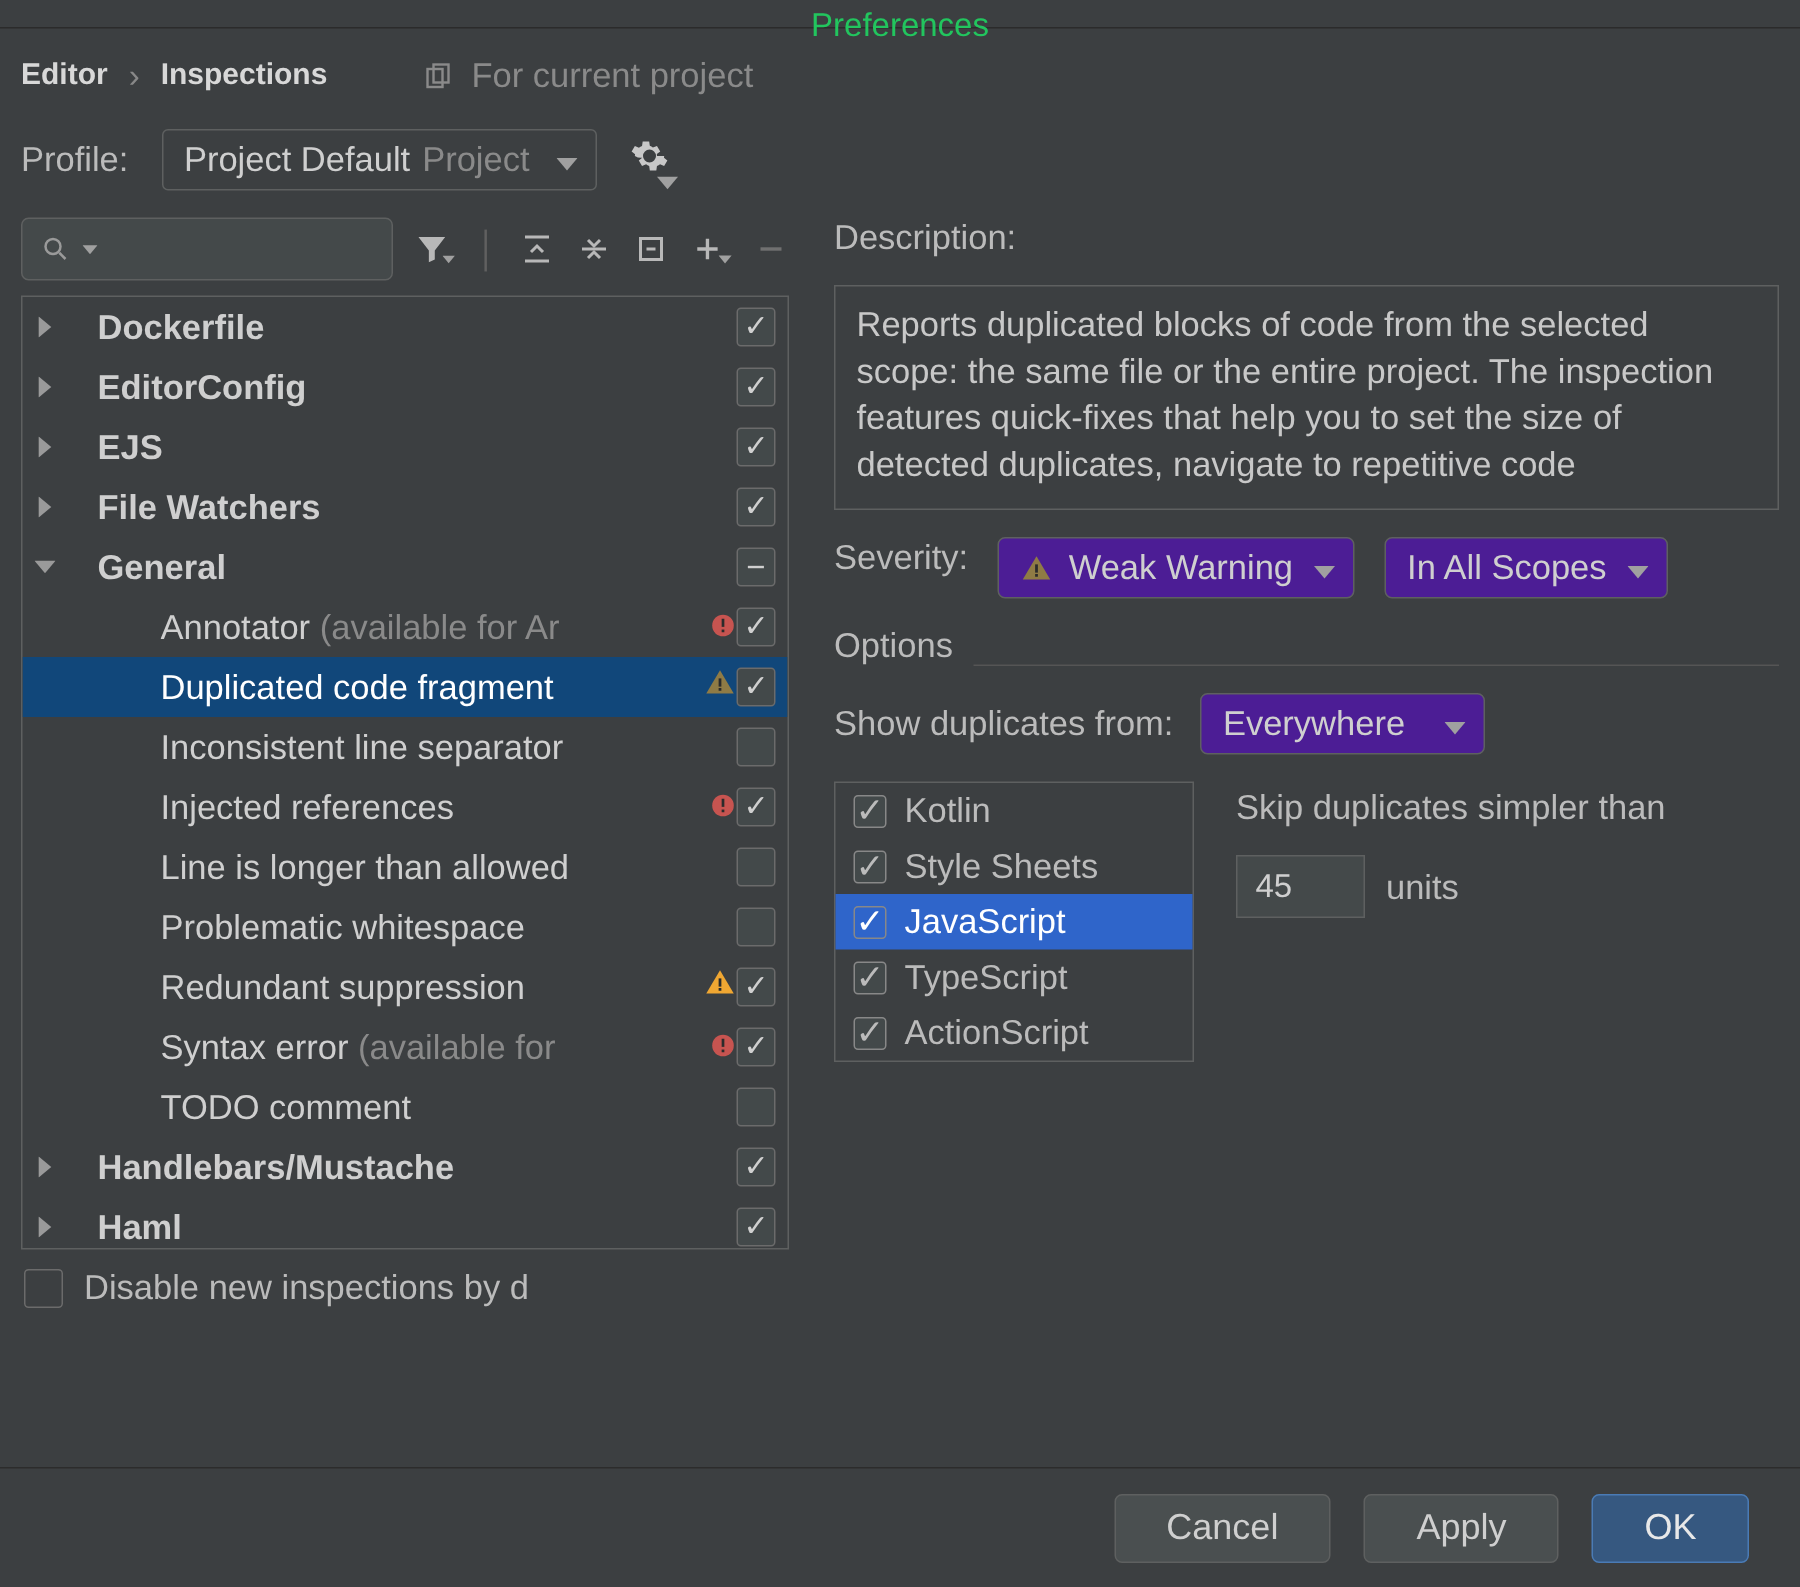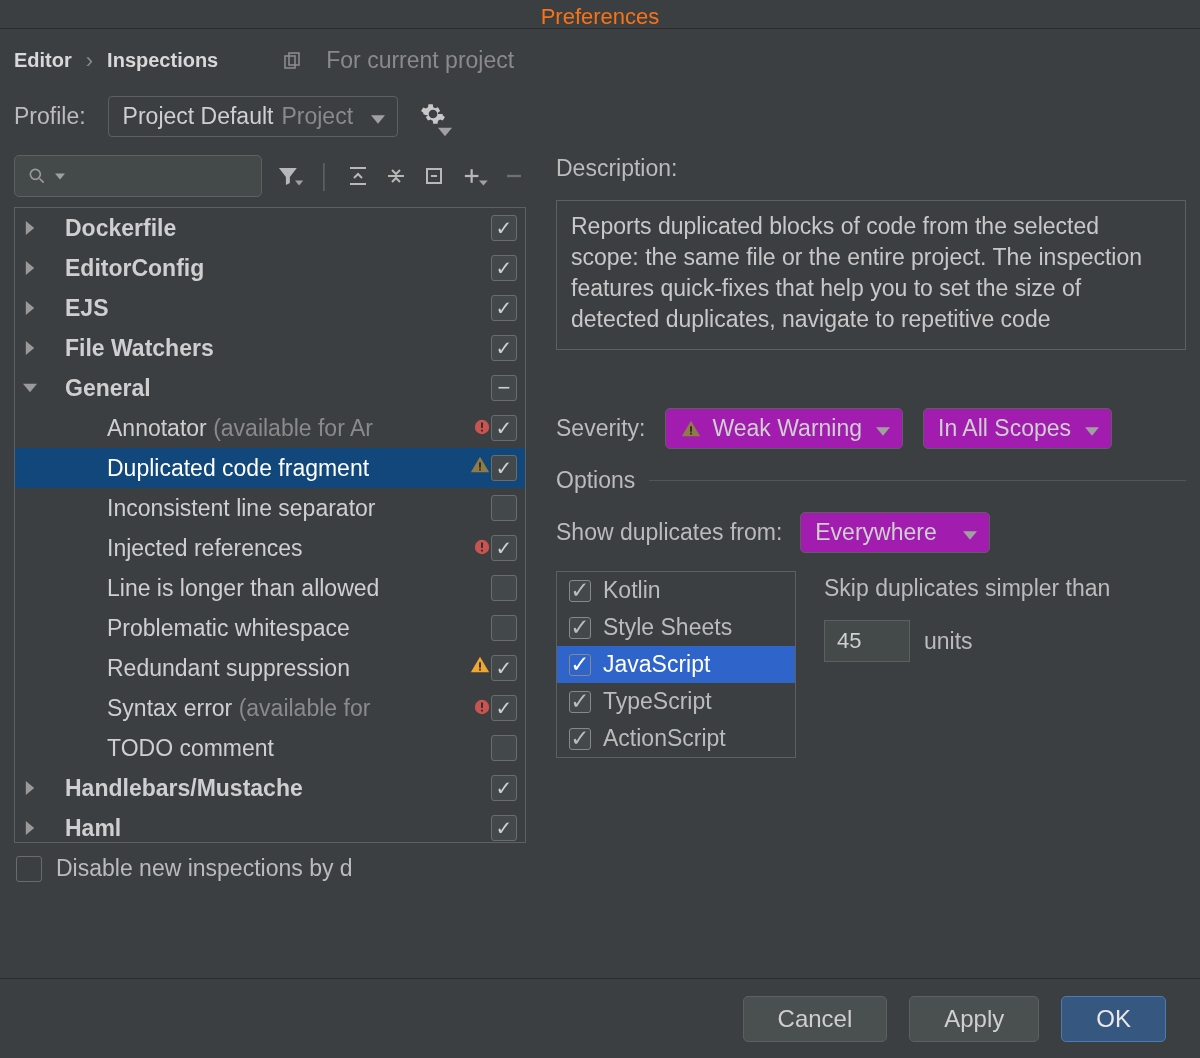--- a/index.html
+++ b/index.html
@@ -6,36 +6,36 @@
   body {
     font-family: -apple-system, BlinkMacSystemFont, "Segoe UI", sans-serif;
     background: #3c3f41;
     color: #bbbbbb;
     width: 1200px;
     height: 1058px;
     overflow: hidden;
     font-size: 23px;
   }
   .title-bar {
-    height: 29px;
+    height: 19px;
     text-align: center;
-    color: #f97316;
+    color: #22c55e;
     font-size: 22px;
     line-height: 34px;
     border-bottom: 1px solid #2b2b2b;
   }
   .breadcrumb-row {
     display: flex;
     align-items: center;
     padding: 18px 14px 8px 14px;
     gap: 14px;
   }
   .bc-item { color: #d8d8d8; font-weight: 600; font-size: 20px; }
   .bc-sep { color: #888; font-size: 22px; }
-  .scope-hint { color: #8a8a8a; display:flex; align-items:center; gap:24px; margin-left:50px;text-align:right;}
+  .scope-hint { color: #8a8a8a; display:flex; align-items:center; gap:12px; margin-left:50px;text-align:right;}
   .profile-row {
     display: flex;
     align-items: center;
     padding: 14px 26px 18px 14px;
     gap: 22px;
   }
   .label { color: #bbbbbb; }
   .combo {
     border: 1px solid #5e6060;
     border-radius: 4px;
@@ -91,28 +91,28 @@
   .indent-2 .txt-wrap { padding-left: 62px; }
   .txt-wrap { flex:1; display:flex; align-items:center; overflow:hidden; gap:6px;}
   .warn-ic { width:22px; height:22px; flex-shrink:0;}
   .err-circle { width:18px; height:18px; flex-shrink:0;}
   .disable-row { display:flex; align-items:center; gap:14px; padding:12px 2px 0; }
   .right-col { flex:1; display:flex; flex-direction:column; gap:18px;}
   .desc-box {
     border:1px solid #5e6060; padding:10px 14px; color:#c8c8c8;
     height:150px; overflow:hidden; line-height:1.35;
   }
-  .sev-row { display:flex; align-items:center; gap:20px;margin-top:40px; }
+  .sev-row { display:flex; align-items:flex-start; gap:20px; }
   .btn-combo {
-    border:1px solid #5e6060; border-radius:5px; background:#a21caf;
+    border:1px solid #5e6060; border-radius:5px; background:#4c1d95;
     padding:6px 40px 6px 14px; position:relative; color:#cfcfcf;
     display:inline-flex; align-items:center; gap:10px;
   }
   .btn-combo .tri { position:absolute; right:12px; top:50%; transform:translateY(-50%);}
-  .opt-header { display:flex; align-items:center; gap:14px; }
+  .opt-header { display:flex; align-items:flex-end; gap:14px; }
   .opt-header .rule { flex:1; height:1px; background:#555;}
   .dup-row { display:flex; align-items:center; gap:18px; }
   .lang-list {
     border:1px solid #5e6060; width:240px; background:#3c3f41;
   }
   .lang-row { display:flex; align-items:center; gap:12px; padding:5px 12px; }
   .lang-row.selected { background:#2f65ca; color:#ffffff;}
   .skip-col { display:flex; flex-direction:column; gap:18px; padding-top:4px;}
   .num-input {
     border:1px solid #5e6060; background:#44494a; color:#cfcfcf;

